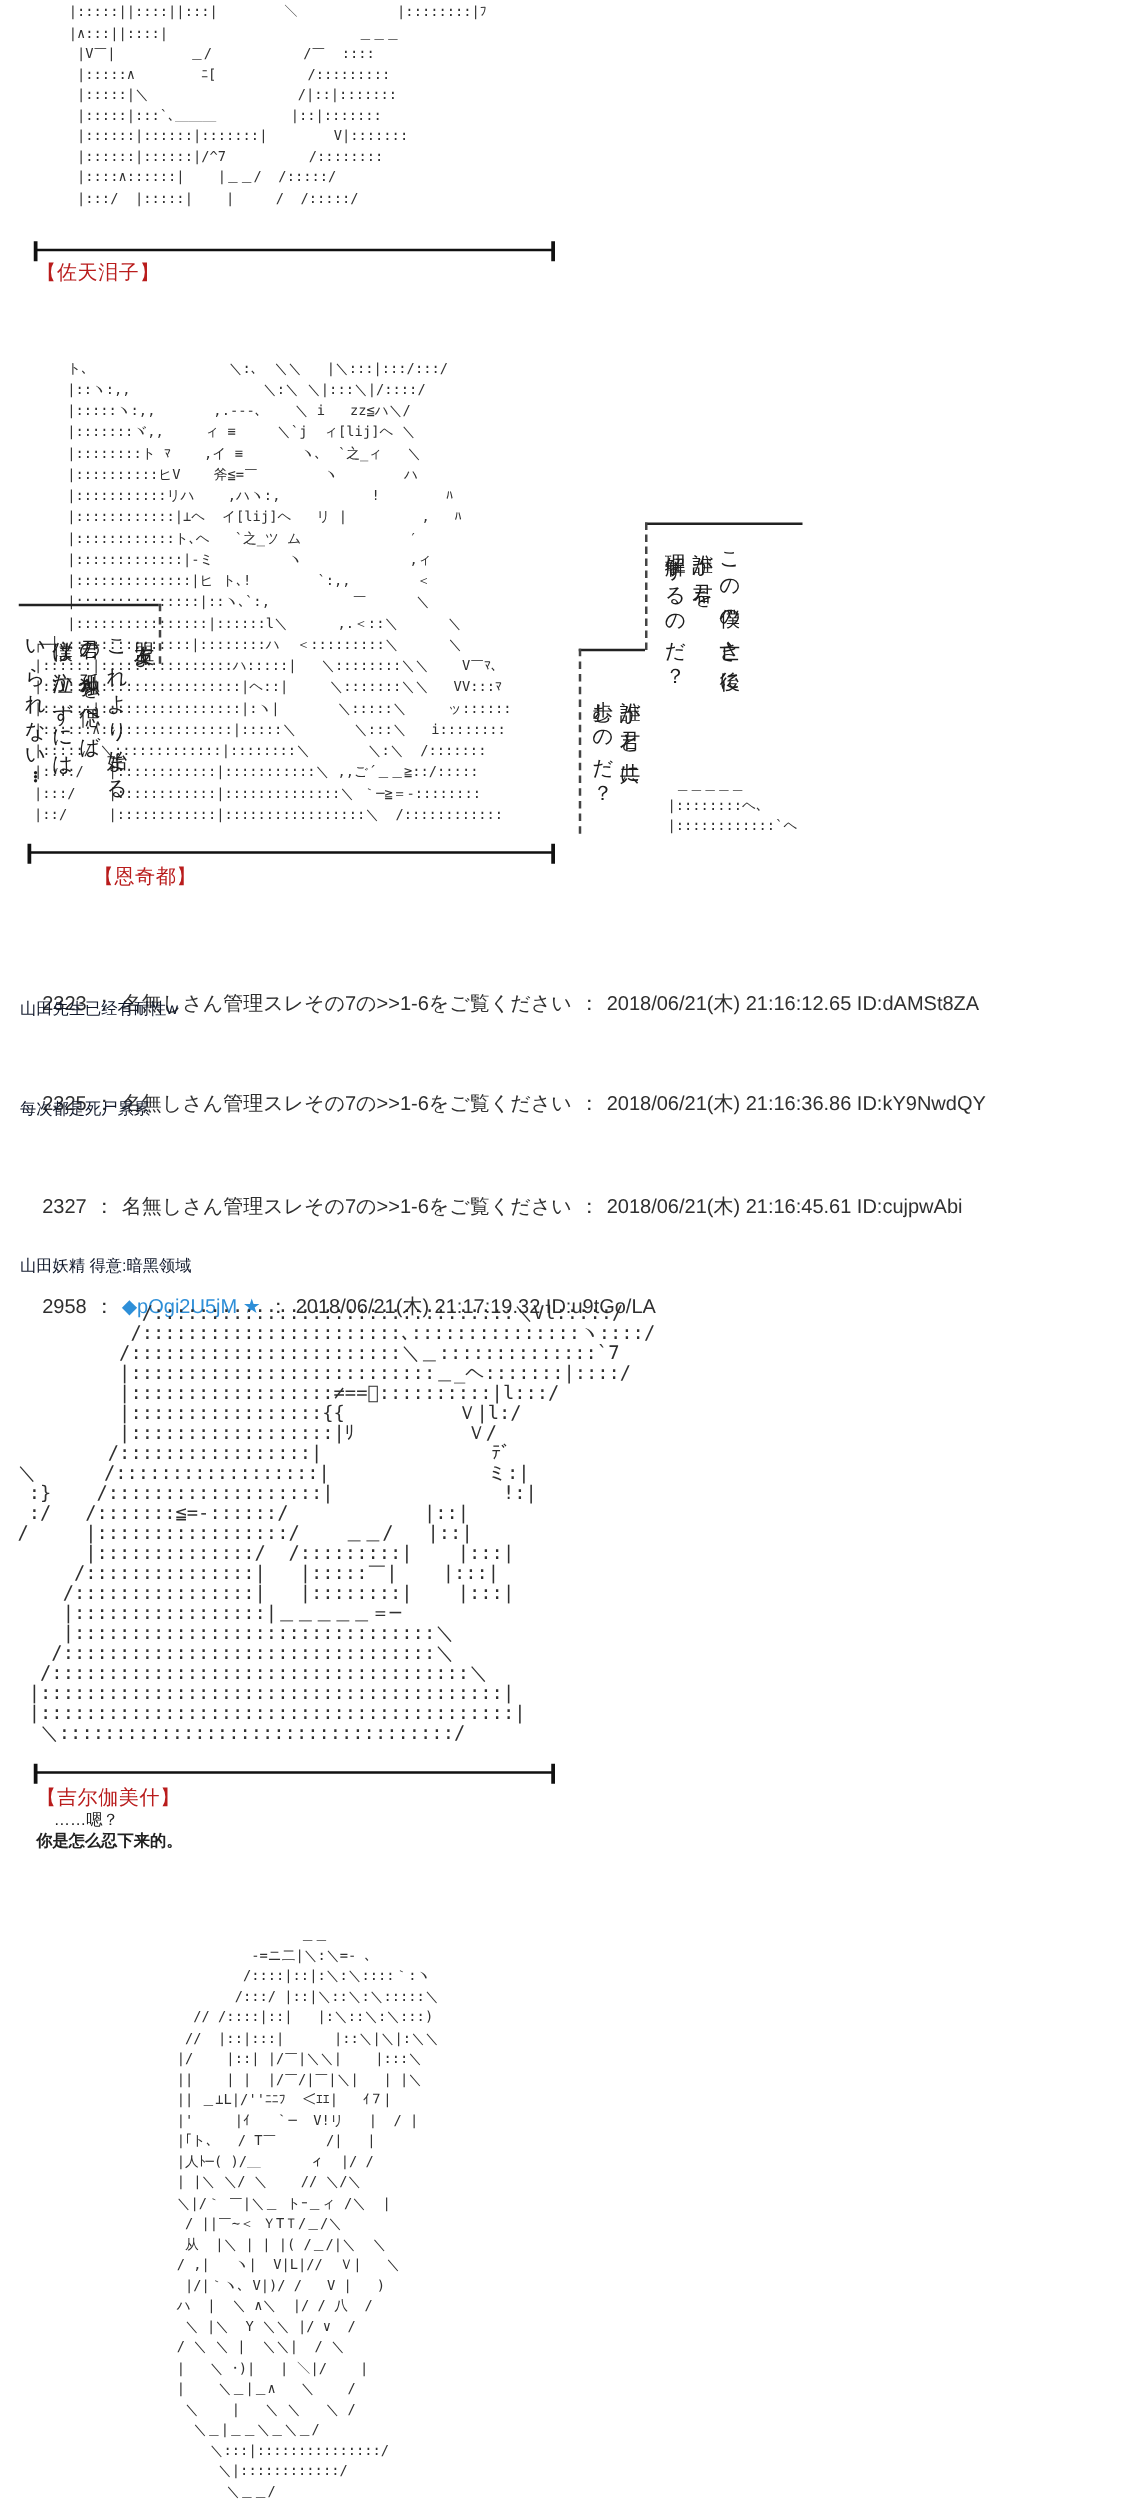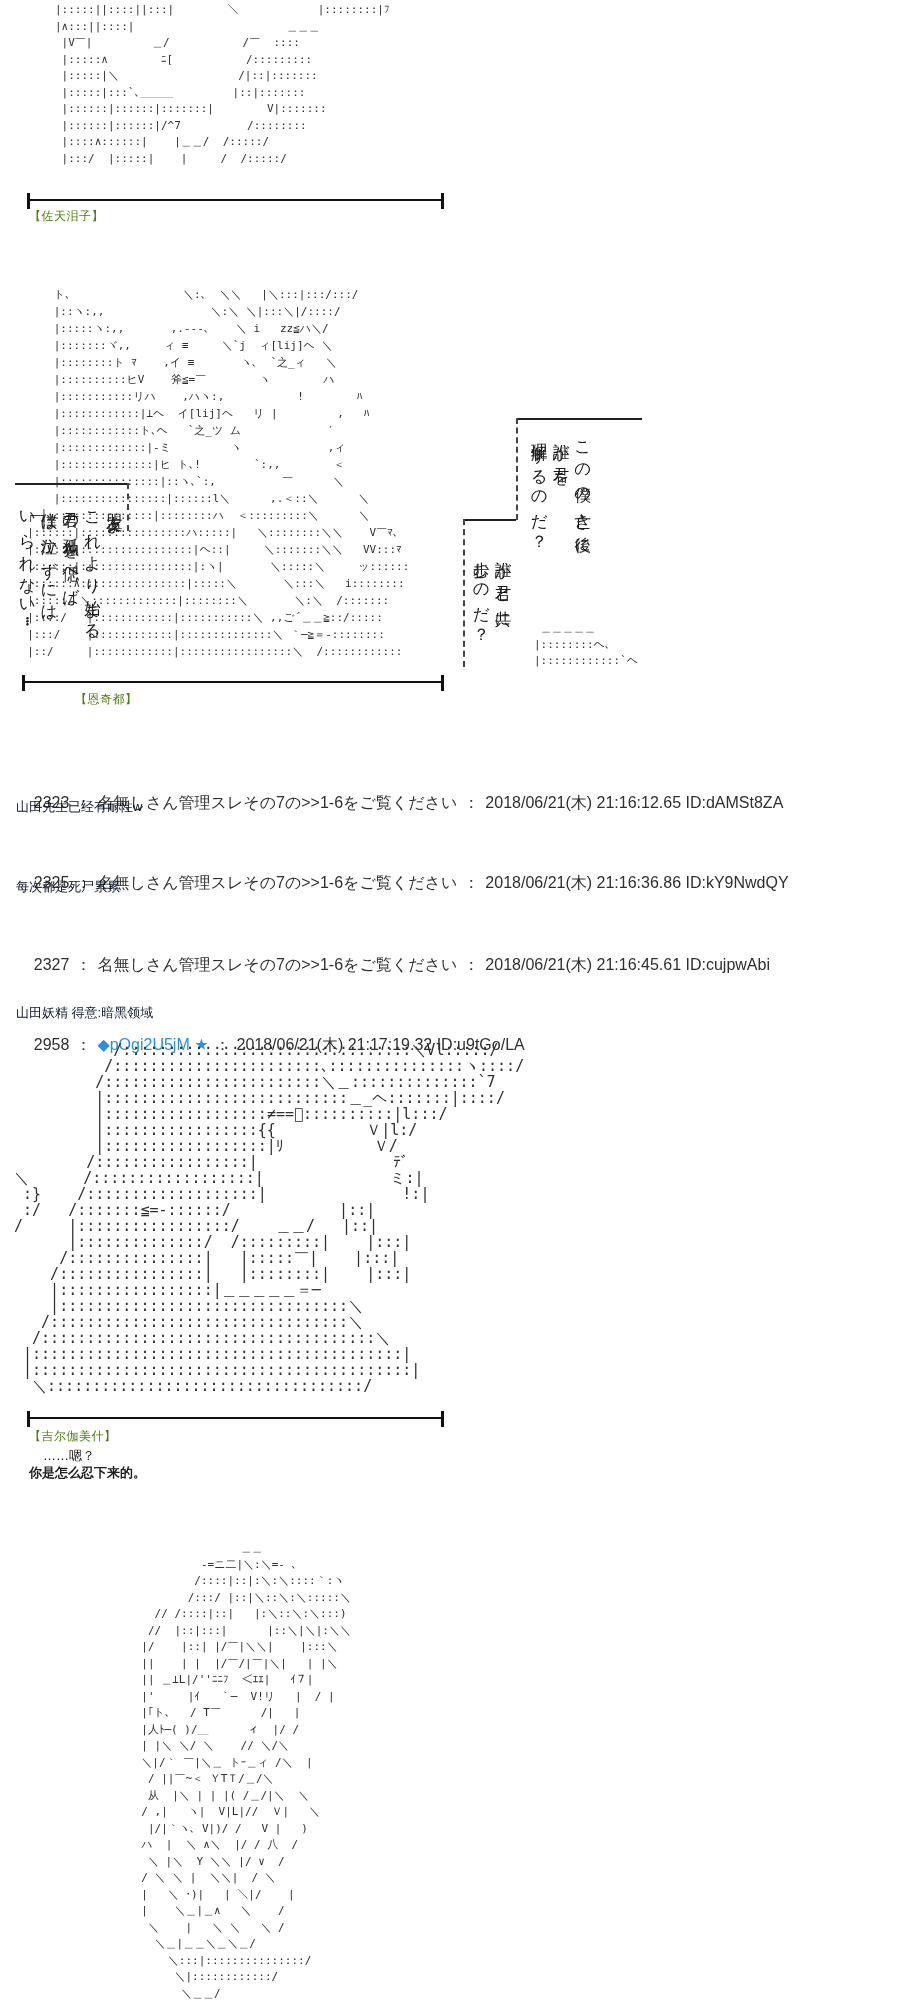--- a/index.html
+++ b/index.html
@@ -12,21 +12,21 @@
     position:absolute;margin:0;white-space:pre;
     font-family:"DejaVu Sans Mono",monospace;
     color:#2f2f2f;
   }
   .aa-sm{font-size:11px;line-height:16.5px;}
   .aa-md{font-size:11px;line-height:17px;}
   .divider{position:absolute;border-top:2px solid #111;}
   .divider .tick{position:absolute;top:-8px;width:3px;height:16px;background:#111;}
   .divider .tick.l{left:-1px;}
   .divider .tick.r{right:-1px;}
-  .aa-label{position:absolute;font-size:12px;color:#4d7c0f;letter-spacing:0.5px;text-align:right;}
+  .aa-label{position:absolute;font-size:16px;color:#b91c1c;letter-spacing:0.5px;text-align:right;}
   .vline-dashed{position:absolute;border-left:2px dashed #444;width:0;}
   .hline-solid{position:absolute;border-top:2px solid #222;height:0;}
   .vtext{
     position:absolute;writing-mode:vertical-rl;text-orientation:upright;
     white-space:pre;font-size:16.5px;line-height:1.32;letter-spacing:3px;
     color:#1c1c1c;
   }
   .post{position:absolute;left:16px;font-size:16px;color:#2f2f2f;white-space:pre;}
   .post .sep{margin:0 6px;}
   .post .trip{font-weight:normal;}

